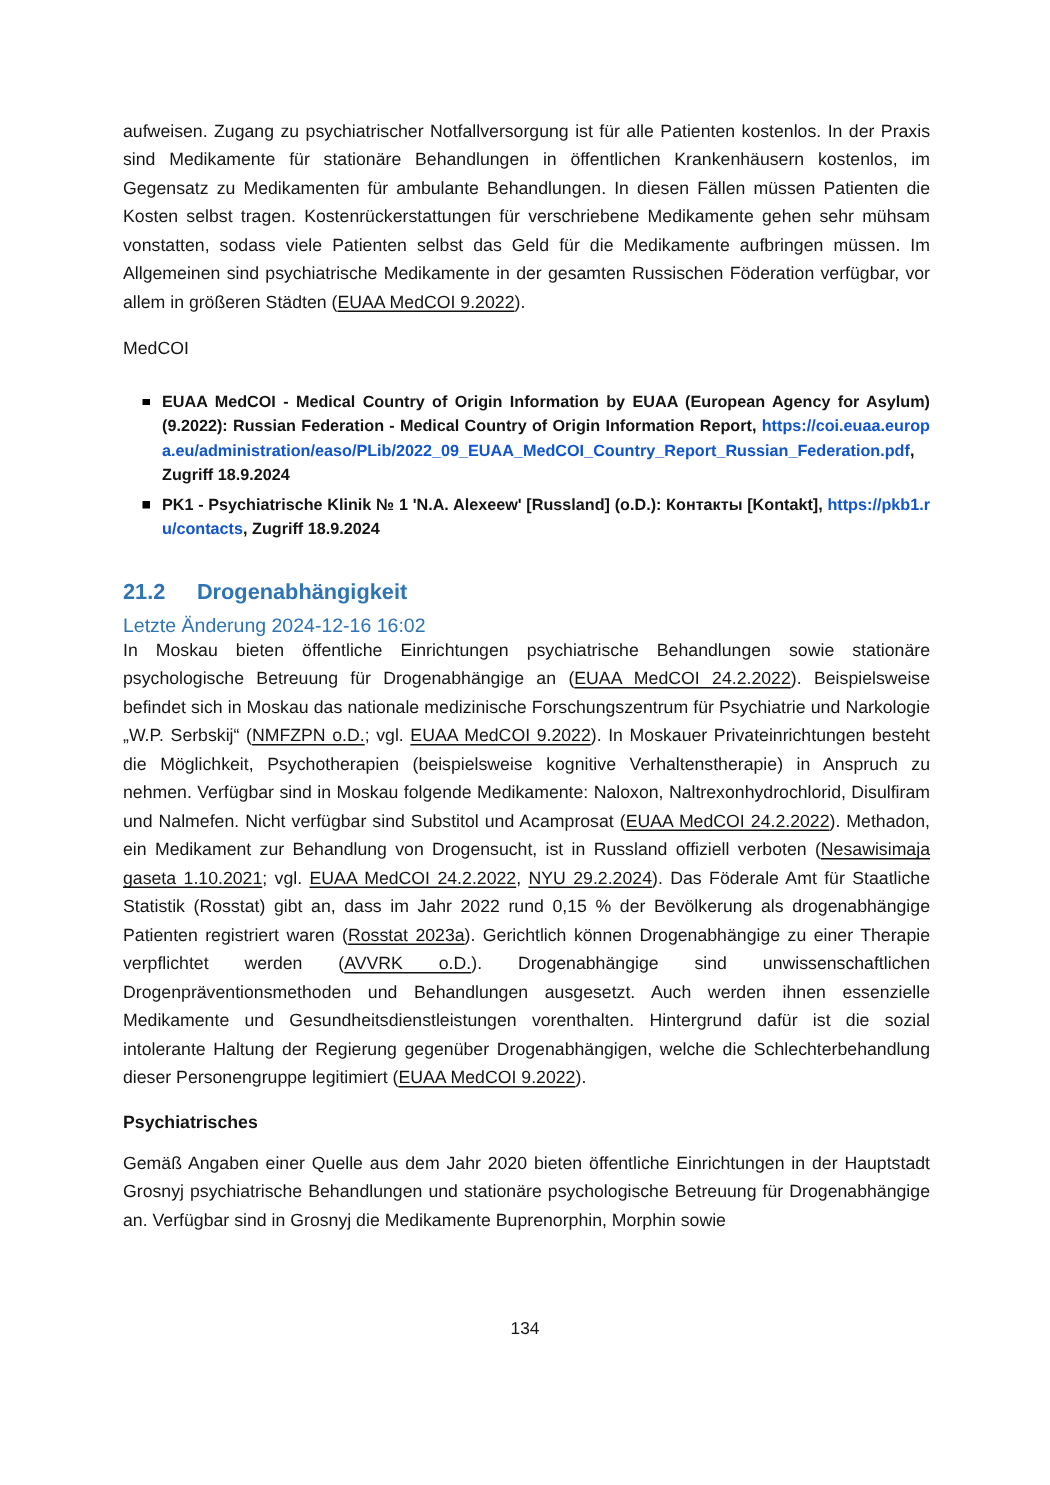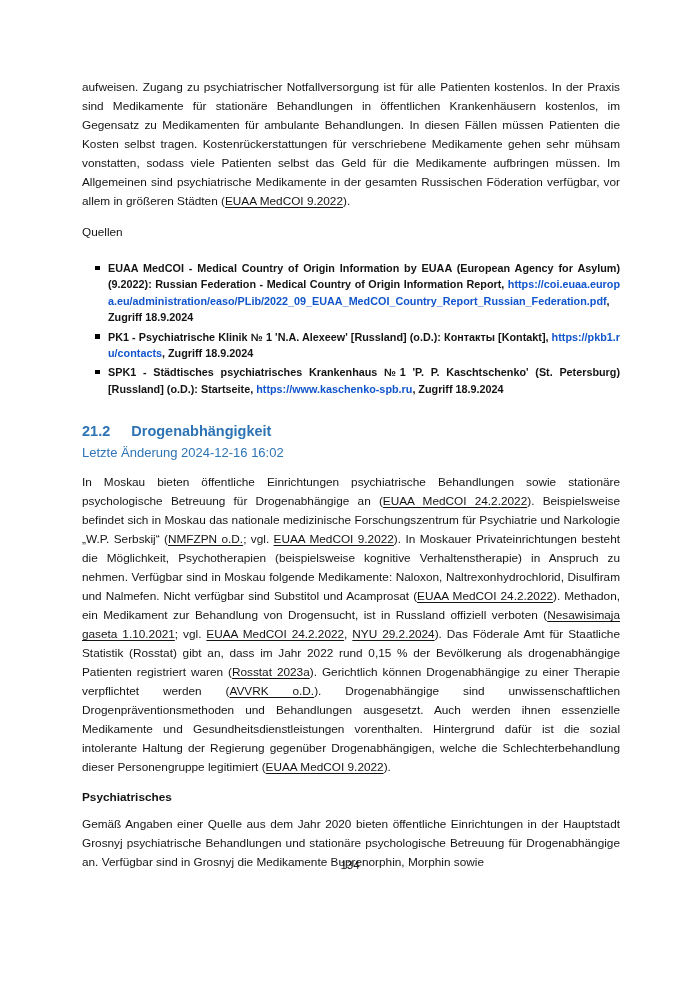--- a/index.html
+++ b/index.html
@@ -58,49 +58,48 @@
     font-size: 14.5px;
     font-weight: bold;
     color: #2E74B5;
   }
   h2.section-heading .sec-num { margin-right: 17px; }
   p.last-change {
     margin-top: 6px;
     font-size: 13px;
     color: #2E74B5;
   }
-  p.main-para { margin-top: 13px; }
+  p.main-para { }
   h3.subheading {
     margin-top: 13px;
     font-size: 11.8px;
     font-weight: bold;
     color: #141414;
   }
   p.after-sub { margin-top: 11px; }
   .footer {
     position: absolute;
-    left: 0; right: 0; bottom: 53px;
+    left: 0; right: 0; bottom: 32px;
     text-align: center;
     font-size: 11.5px;
     color: #141414;
   }
 </style>
 </head>
 <body>
 
 <div class="page">
 
   <p class="body"><span>aufweisen. Zugang zu psychiatrischer Notfallversorgung ist für alle Patienten kostenlos. In der Praxis sind Medikamente für stationäre Behandlungen in öffentlichen Krankenhäusern kostenlos, im Gegensatz zu Medikamenten für ambulante Behandlungen. In diesen Fällen müssen Patienten die Kosten selbst tragen. Kostenrückerstattungen für verschriebene Medikamente gehen sehr mühsam vonstatten, sodass viele Patienten selbst das Geld für die Medikamente aufbringen müssen. Im Allgemeinen sind psychiatrische Medikamente in der gesamten Russischen Föderation verfügbar, vor allem in größeren Städten (</span><span class="ref">EUAA MedCOI 9.2022</span><span>).</span></p>
 
-  <p class="body quellen">Quellen</p>
+  <p class="body quellen">MedCOI</p>
 
   <ul class="sources">
     <li><span>EUAA MedCOI - Medical Country of Origin Information by EUAA (European Agency for Asylum) (9.2022): Russian Federation - Medical Country of Origin Information Report, </span><span class="link">https://coi.euaa.europa.eu/administration/easo/PLib/2022_09_EUAA_MedCOI_Country_Report_Russian_Federation.pdf</span><span>, Zugriff 18.9.2024</span></li>
     <li><span>PK1 - Psychiatrische Klinik № 1 'N.A. Alexeew' [Russland] (o.D.): Контакты [Kontakt], </span><span class="link">https://pkb1.ru/contacts</span><span>, Zugriff 18.9.2024</span></li>
-    <li><span>SPK1 - Städtisches psychiatrisches Krankenhaus №1 'P. P. Kaschtschenko' (St. Petersburg) [Russland] (o.D.): Startseite, </span><span class="link">https://www.kaschenko-spb.ru</span><span>, Zugriff 18.9.2024</span></li>
   </ul>
 
   <h2 class="section-heading">
     <span class="sec-num">21.2</span>
     <span class="sec-title">Drogenabhängigkeit</span>
   </h2>
 
   <p class="last-change">Letzte Änderung 2024-12-16 16:02</p>
 
   <p class="body main-para"><span>In Moskau bieten öffentliche Einrichtungen psychiatrische Behandlungen sowie stationäre psychologische Betreuung für Drogenabhängige an (</span><span class="ref">EUAA MedCOI 24.2.2022</span><span>). Beispielsweise befindet sich in Moskau das nationale medizinische Forschungszentrum für Psychiatrie und Narkologie „W.P. Serbskij“ (</span><span class="ref">NMFZPN o.D.</span><span>; vgl. </span><span class="ref">EUAA MedCOI 9.2022</span><span>). In Moskauer Privateinrichtungen besteht die Möglichkeit, Psychotherapien (beispielsweise kognitive Verhaltenstherapie) in Anspruch zu nehmen. Verfügbar sind in Moskau folgende Medikamente: Naloxon, Naltrexonhydrochlorid, Disulfiram und Nalmefen. Nicht verfügbar sind Substitol und Acamprosat (</span><span class="ref">EUAA MedCOI 24.2.2022</span><span>). Methadon, ein Medikament zur Behandlung von Drogensucht, ist in Russland offiziell verboten (</span><span class="ref">Nesawisimaja gaseta 1.10.2021</span><span>; vgl. </span><span class="ref">EUAA MedCOI 24.2.2022</span><span>, </span><span class="ref">NYU 29.2.2024</span><span>). Das Föderale Amt für Staatliche Statistik (Rosstat) gibt an, dass im Jahr 2022 rund 0,15 % der Bevölkerung als drogenabhängige Patienten registriert waren (</span><span class="ref">Rosstat 2023a</span><span>). Gerichtlich können Drogenabhängige zu einer Therapie verpflichtet werden (</span><span class="ref">AVVRK o.D.</span><span>). Drogenabhängige sind unwissenschaftlichen Drogenpräventionsmethoden und Behandlungen ausgesetzt. Auch werden ihnen essenzielle Medikamente und Gesundheitsdienstleistungen vorenthalten. Hintergrund dafür ist die sozial intolerante Haltung der Regierung gegenüber Drogenabhängigen, welche die Schlechterbehandlung dieser Personengruppe legitimiert (</span><span class="ref">EUAA MedCOI 9.2022</span><span>).</span></p>

